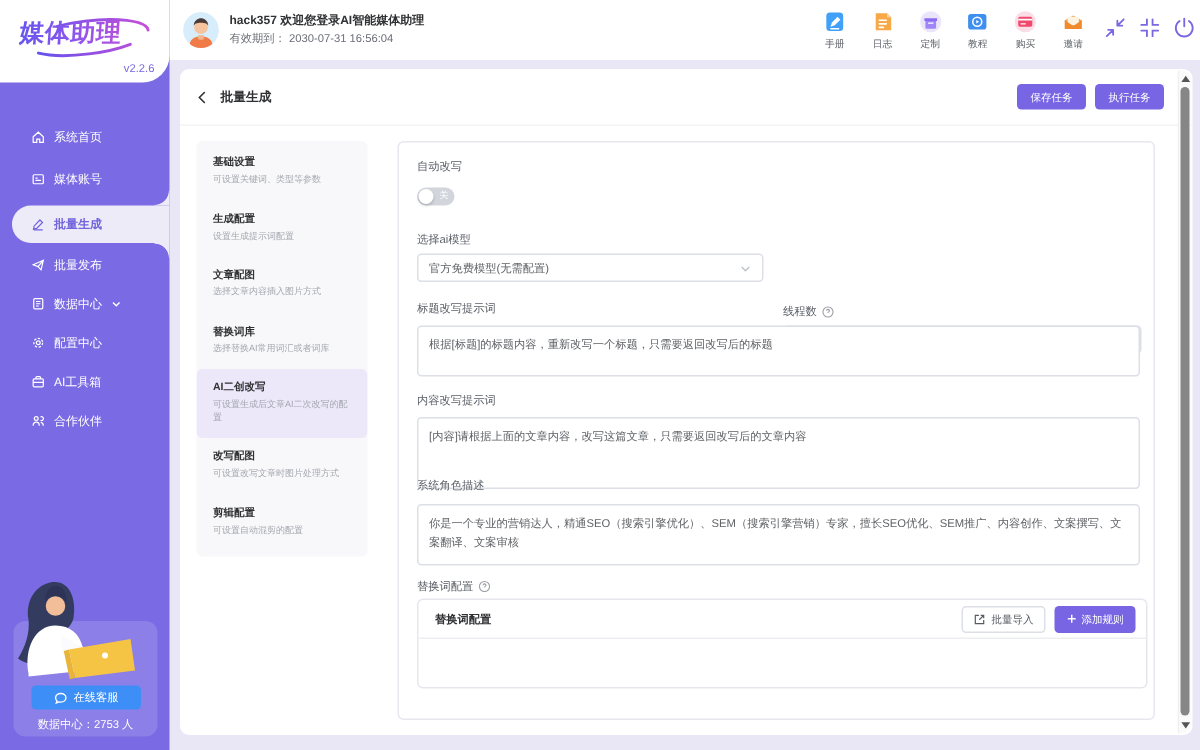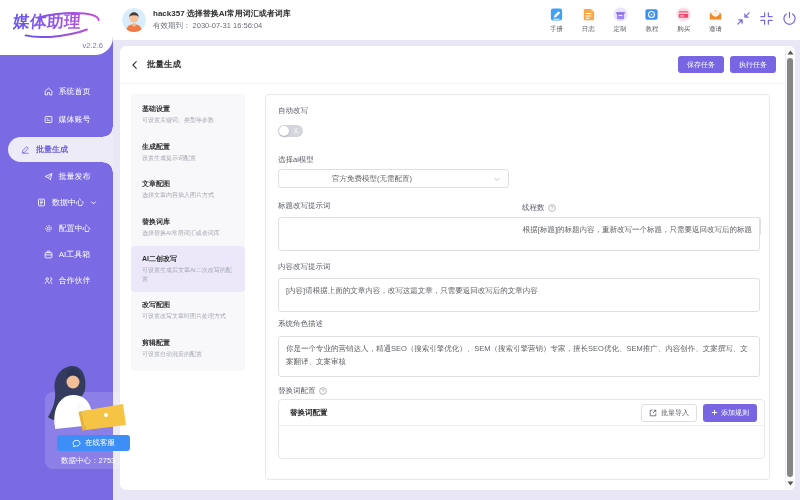--- a/index.html
+++ b/index.html
@@ -10,33 +10,33 @@
   .sidebar { position:absolute; left:0; top:0; width:113px; height:500px; background:#7A6AE4; z-index:5; }
   .logo-box { position:absolute; left:0; top:0; width:113px; height:55px; background:#fff; border-radius:0 0 18px 0; }
   .logo-wrap { position:absolute; left:0; top:6px; width:113px; height:34px; }
   .logo-swoosh { position:absolute; left:6px; top:0; }
   .logo-text { position:absolute; left:13px; top:5px; font-size:16.5px; font-weight:900; letter-spacing:0.5px;
       background:linear-gradient(92deg,#6656ee 0%,#8d55ec 55%,#b44fdd 100%);
       -webkit-background-clip:text; background-clip:text; color:transparent; transform:skewX(-4deg); }
   .logo-version { position:absolute; right:10px; top:41px; font-size:7.5px; color:#7a6ae0;text-align:right; }
 
   .nav { position:absolute; left:0; top:0; right:0; }
-  .nav-item { position:absolute; left:0; width:113px; height:26px; display:flex; align-items:center; padding-left:21px; color:#fff; font-size:8px; cursor:pointer;justify-content:center; }
+  .nav-item { position:absolute; left:0; width:113px; height:26px; display:flex; align-items:center; padding-left:21px; color:#fff; font-size:8px; cursor:pointer; }
   .nav-item .nicon { width:9px; height:9px; margin-right:6px; flex:none; display:flex; }
   .nav-item svg { display:block; }
   .nav-active { position:absolute; left:8px; right:0; top:137px; height:25px; background:#EDEBF8; border-radius:13px 0 0 13px;
       display:flex; align-items:center; padding-left:13px; color:#7163DC; font-size:8px; font-weight:700; }
   .nav-active .nicon { width:9px; height:9px; margin-right:6px; flex:none; display:flex; }
   .nav-active::before { content:""; position:absolute; right:0; top:-10px; width:10px; height:10px;
       background:radial-gradient(circle at 0 0, #7A6AE4 9.3px, #EDEBF8 9.8px); }
   .nav-active::after { content:""; position:absolute; right:0; bottom:-10px; width:10px; height:10px;
       background:radial-gradient(circle at 0 100%, #7A6AE4 9.3px, #EDEBF8 9.8px); }
   .chev-down { margin-left:6px; display:flex; }
 
-  .helper { position:absolute; left:9px; top:392px; width:96px; height:77px; background:rgba(255,255,255,0.14); border-radius:8px;margin-left:36px; }
+  .helper { position:absolute; left:9px; top:414px; width:96px; height:77px; background:rgba(255,255,255,0.14); border-radius:8px; }
   .helper-illu { position:absolute; left:1px; top:-27px; width:88px; height:74px; }
   .helper-btn { position:absolute; left:12px; top:43px; width:73px; height:16px; background:#3D8FF7; border:none; border-radius:3px;
       color:#fff; font-size:7.5px; display:flex; align-items:center; justify-content:center; gap:4px; cursor:pointer; font-family:inherit; }
   .helper-users { position:absolute; left:0; right:0; top:64px; text-align:center; color:#fff; font-size:7.5px; }
 
   
   .topbar { position:absolute; left:113px; top:0; right:0; height:40px; background:#fff; z-index:4; }
   .avatar { position:absolute; left:9px; top:8px; width:24px; height:24px; border-radius:50%; overflow:hidden; }
   .welcome-line1 { position:absolute; left:40px; top:8px; font-size:8px; color:#303133; font-weight:600; white-space:nowrap; }
   .welcome-line2 { position:absolute; left:40px; top:21px; font-size:7.5px; color:#6b6f78; white-space:nowrap; }
@@ -72,21 +72,21 @@
   .flabel { font-size:7.5px; color:#5a5e66; line-height:9px; display:flex; align-items:center; gap:3px; }
   .toggle { position:absolute; left:12px; top:30px; width:25px; height:12px; background:#D2D5DC; border-radius:6px; cursor:pointer; }
   .toggle .knob { position:absolute; left:1px; top:1px; width:10px; height:10px; background:#fff; border-radius:50%; box-shadow:0 1px 2px rgba(0,0,0,0.2); }
   .toggle .ttext { position:absolute; right:4px; top:3px; font-size:6px; color:#fff; line-height:6px; }
 
   .row2 { position:absolute; left:12px; right:8px; top:60px; display:flex; }
   .col-model { width:231px; margin-right:13px; }
   .col-threads { flex:1;margin-top:48px; }
   .select-box { margin-top:5px; height:19px; border:1px solid #DCDFE6; border-radius:3px; display:flex; align-items:center;
       padding:0 7px; font-size:7.5px; color:#606266; cursor:pointer; background:#fff; }
-  .select-box .sel-text { flex:1;margin-left:46px; }
+  .select-box .sel-text { flex:1; }
   .text-input { margin-top:5px; height:19px; width:100%; border:1px solid #DCDFE6; border-radius:3px; padding:0 7px;
       font-size:7.5px; color:#606266; font-family:inherit; outline:none; background:#fff; display:block; }
   .tarea { display:block; width:100%; border:1px solid #DCDFE6; border-radius:3px; padding:5px 7px; font-size:7.5px;
       line-height:13px; color:#606266; font-family:inherit; resize:none; outline:none; overflow:hidden; background:#fff; }
 
   .info-icon { width:8px; height:8px; display:inline-flex; }
 
   
   .replace-box { position:absolute; left:12px; top:304px; width:487px; height:60px; border:1px solid #E6E7ED; border-radius:4px; background:#fff; }
   .rb-head { height:26px; display:flex; align-items:center; padding:0 7px 0 11px; border-bottom:1px solid #EDEEF2; }
@@ -243,21 +243,21 @@
 <header class="topbar">
   <div class="avatar">
     <svg width="24" height="24" viewBox="0 0 24 24">
       <circle cx="12" cy="12" r="12" fill="#D8EDFB"></circle>
       <circle cx="12" cy="10" r="4.6" fill="#F5C39D"></circle>
       <path d="M7.2 9.5 C7 5.8 10 4.2 12 4.2 C14 4.2 17 5.8 16.8 9.5 C16.5 7.9 15 7.2 12 7.2 C9 7.2 7.5 7.9 7.2 9.5 Z" fill="#4A3B38"></path>
       <path d="M4 24 C4 18.5 7.5 16.2 12 16.2 C16.5 16.2 20 18.5 20 24 Z" fill="#F07B46"></path>
       <path d="M10 15.5 h4 v2.2 c0 1.1 -4 1.1 -4 0 Z" fill="#EFB58C"></path>
     </svg>
   </div>
-  <div class="welcome-line1">hack357 选择替换AI常用词汇或者词库</div>
+  <div class="welcome-line1">hack357 欢迎您登录AI智能媒体助理</div>
   <div class="welcome-line2">有效期到： 2030-07-31 16:56:04</div>
 
   <div class="quick-links">
     <div class="qlink">
       <span class="qicon">
         <svg width="15" height="15" viewBox="0 0 16 16">
             <rect x="2" y="1.5" width="12" height="13" rx="2.5" fill="#41A0F8"></rect>
             <path d="M5 11.5 l1 -3 4 -4 2 2 -4 4 Z" fill="#fff"></path>
             <path d="M5.2 13 h5.6" stroke="#fff" stroke-width="1" stroke-linecap="round"></path>
           </svg>
@@ -419,28 +419,28 @@
             </span>
           </div>
           <input class="text-input" value="1" style="">
         </div>
       </div>
 
       <div class="fg" style="top:106px">
         <div class="flabel">标题改写提示词</div>
       </div>
       <div class="fg" style="top:122px">
-        <textarea class="tarea" style="height: 34px; text-align: right;">根据[标题]的标题内容，重新改写一个标题，只需要返回改写后的标题</textarea>
+        <textarea class="tarea" style="height: 34px;">根据[标题]的标题内容，重新改写一个标题，只需要返回改写后的标题</textarea>
       </div>
 
       <div class="fg" style="top:167px">
         <div class="flabel">内容改写提示词</div>
       </div>
       <div class="fg" style="top:183px">
-        <textarea class="tarea" style="height: 34px;">[内容]请根据上面的文章内容，改写这篇文章，只需要返回改写后的文章内容</textarea>
+        <textarea class="tarea" style="height: 48px;">[内容]请根据上面的文章内容，改写这篇文章，只需要返回改写后的文章内容</textarea>
       </div>
 
       <div class="fg" style="top:224px">
         <div class="flabel">系统角色描述</div>
       </div>
       <div class="fg" style="top:241px">
         <textarea class="tarea" style="height: 41px;">你是一个专业的营销达人，精通SEO（搜索引擎优化）、SEM（搜索引擎营销）专家，擅长SEO优化、SEM推广、内容创作、文案撰写、文案翻译、文案审核</textarea>
       </div>
 
       <div class="fg" style="top:291px">

